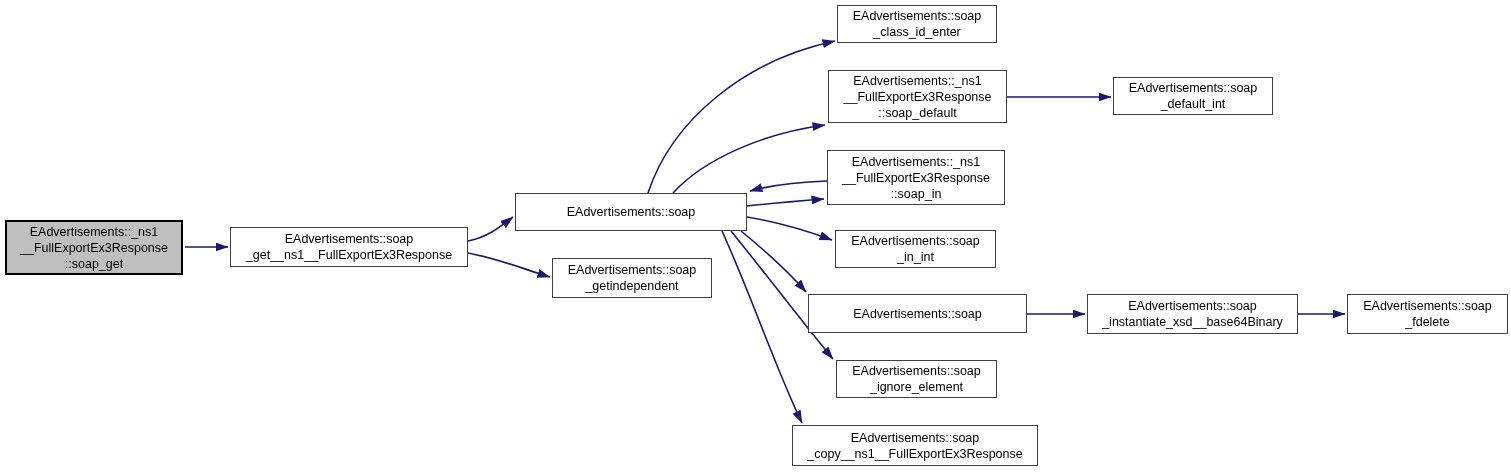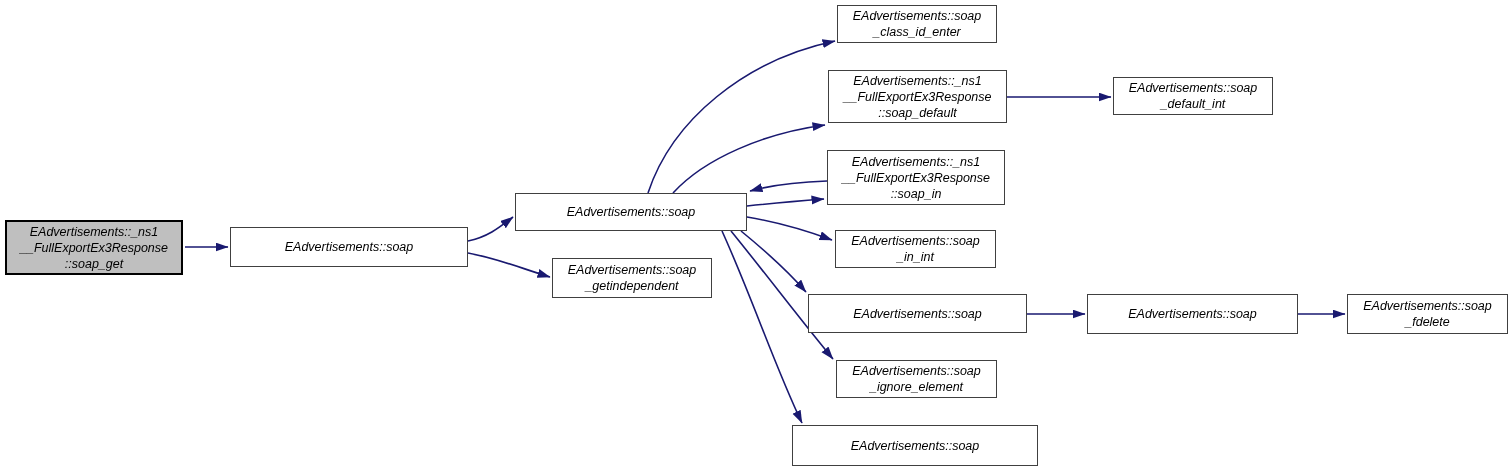--- a/index.html
+++ b/index.html
@@ -25,21 +25,21 @@
     align-items:center;
     text-align:center;
     white-space:nowrap;
     cursor:pointer;
   }
   .node.root{
     background:#bfbfbf;
     border:2px solid #000000;
     cursor:default;
   }
-  .ln{display:block;font-style:italic;}
+  .ln{display:block;}
   
   #n-root {left:5px;   top:220px; width:178px; height:55px;}
   #n-get  {left:230px; top:227px; width:238px; height:40px;}
   #n-in   {left:515px; top:193px; width:232px; height:38px;}
   #n-gi   {left:552px; top:258px; width:160px; height:40px;}
   #n-cie  {left:837px; top:5px;   width:160px; height:38px;}
   #n-def  {left:828px; top:70px;  width:179px; height:53px;}
   #n-dint {left:1113px;top:77px;  width:160px; height:38px;}
   #n-si3  {left:827px; top:150px; width:178px; height:55px;}
   #n-iint {left:835px; top:230px; width:161px; height:38px;}
@@ -79,20 +79,21 @@
   </svg>
 
   <div class="node root" id="n-root">
     <span class="ln">EAdvertisements::_ns1</span>
     <span class="ln">__FullExportEx3Response</span>
     <span class="ln">::soap_get</span>
   </div>
 
   <div class="node" id="n-get">
     <span class="ln">EAdvertisements::soap</span>
+    <span class="ln">_get__ns1__FullExportEx3Response</span>
   </div>
 
   <div class="node" id="n-in">
     <span class="ln">EAdvertisements::soap</span>
   </div>
 
   <div class="node" id="n-gi">
     <span class="ln">EAdvertisements::soap</span>
     <span class="ln">_getindependent</span>
   </div>
@@ -123,29 +124,31 @@
     <span class="ln">EAdvertisements::soap</span>
     <span class="ln">_in_int</span>
   </div>
 
   <div class="node" id="n-iptr">
     <span class="ln">EAdvertisements::soap</span>
   </div>
 
   <div class="node" id="n-inst">
     <span class="ln">EAdvertisements::soap</span>
+    <span class="ln">_instantiate_xsd__base64Binary</span>
   </div>
 
   <div class="node" id="n-fdel">
     <span class="ln">EAdvertisements::soap</span>
     <span class="ln">_fdelete</span>
   </div>
 
   <div class="node" id="n-ign">
     <span class="ln">EAdvertisements::soap</span>
     <span class="ln">_ignore_element</span>
   </div>
 
   <div class="node" id="n-copy">
     <span class="ln">EAdvertisements::soap</span>
+    <span class="ln">_copy__ns1__FullExportEx3Response</span>
   </div>
 
 </div>
 
 </body></html>

